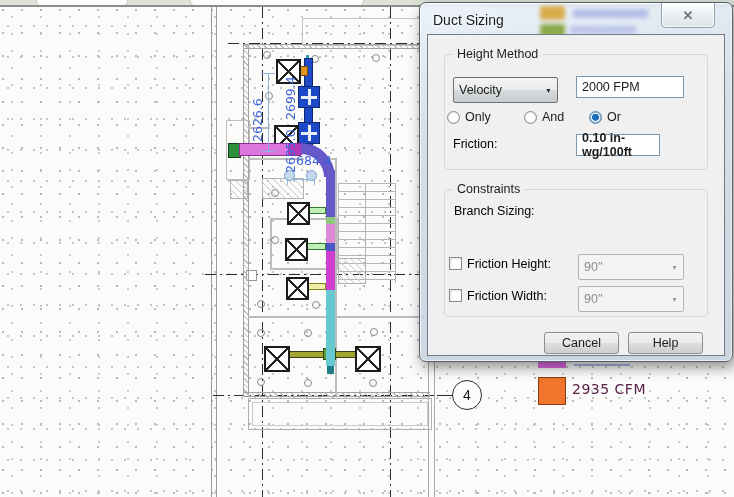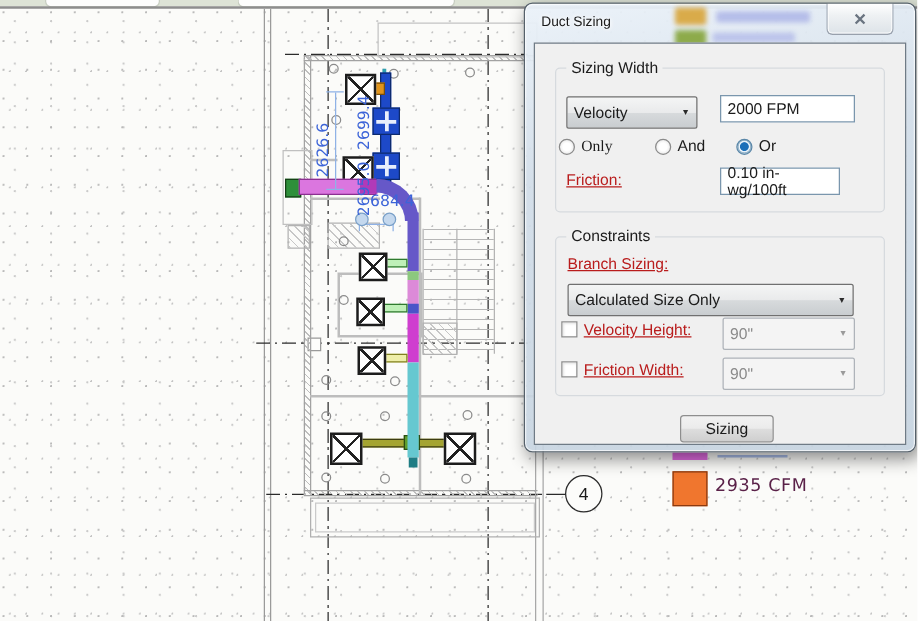--- a/index.html
+++ b/index.html
@@ -40,42 +40,42 @@
   
   #topstrip{left:0;top:0;width:734px;height:5px;background:#dde3d6;}
   .strip-btn{top:0;height:5px;background:#fdfdfd;border-radius:0 0 5px 5px;border:1px solid #c8cec2;border-top:0;}
   #stripline{left:0;top:5px;width:734px;height:2px;background:#8d8d8d;}
   
   #dlg{left:419px;top:2px;width:312px;height:358px;border-radius:7px;
     background:linear-gradient(170deg,rgba(235,242,249,.95),rgba(208,220,232,.9) 35%,rgba(196,210,223,.9));
     border:1px solid #55606a;
     box-shadow:3px 5px 14px rgba(0,0,0,.45),inset 0 0 0 1px rgba(255,255,255,.65);}
   .blurbit{filter:blur(2px);opacity:.9;border-radius:2px;}
-  #dlg-title{left:13px;top:9px;font-size:11px;color:#1a1a1a;text-shadow:0 0 4px #fff,0 0 4px #fff;}
+  #dlg-title{left:13px;top:9px;font-size:14px;color:#1a1a1a;text-shadow:0 0 4px #fff,0 0 4px #fff;}
   #dlg-close{left:241px;top:0;width:52px;height:24px;display:flex;align-items:center;justify-content:center;
     background:linear-gradient(#ffffff,#eef1f3 40%,#dde3e8);border:1px solid #98a0ac;border-top:0;
     border-radius:0 0 5px 5px;box-shadow:inset 0 0 0 1px rgba(255,255,255,.85);
     color:#6a7480;font-weight:bold;font-size:13px;cursor:default;}
   #dlg-client{left:7px;top:31px;width:296px;height:320px;background:#f0f0f0;border:1px solid #6f7b86;}
   .groupbox{border:1px solid #d6dade;border-radius:4px;}
   .gb-label{position:absolute;top:-8px;left:8px;background:#f0f0f0;padding:0 4px;font-size:12.5px;color:#1b1b1b;white-space:nowrap;}
   .combo{display:flex;align-items:center;padding:12px 5px;font-size:12.5px;color:#1b1b1b;box-sizing:border-box;
     background:linear-gradient(#f4f5f5,#e9eaeb 50%,#d7dadc 52%,#c9cdd0);border:1px solid #707070;border-radius:2px;}
   .combo .arr{margin-left:auto;font-size:7px;color:#2b2b2b;line-height:1;}
   .combo.disabled{background:#f4f4f4;border-color:#aeb3b9;color:#8a8a8a;}
   .combo.disabled .arr{color:#9a9a9a;}
   .tbox{background:#fff;border:1px solid #7a96ad;font-size:12.5px;color:#1b1b1b;
     box-sizing:border-box;display:flex;align-items:center;padding:0 5px;}
   .radio{display:flex;align-items:center;gap:5px;font-size:12.5px;color:#1b1b1b;}
   .rdot{width:13px;height:13px;border-radius:50%;border:1px solid #8a8a8a;background:radial-gradient(#ffffff 40%,#dcdcdc);box-sizing:border-box;}
   .radio.sel .rdot{border-color:#5a87a8;background:radial-gradient(circle at 50% 48%,#1c6fb8 0 3.2px,#e8f2fa 3.8px 4.4px,#9ab7cc 4.8px);}
   .cbox{width:13px;height:13px;background:#fff;border:1px solid #8a8a8a;box-sizing:border-box;box-shadow:inset 1px 1px 2px rgba(0,0,0,.12);}
   .win-btn{display:flex;align-items:center;justify-content:center;font-size:12.5px;color:#1b1b1b;box-sizing:border-box;
     background:linear-gradient(#f2f2f2,#ebebeb 48%,#dddddd 52%,#cfcfcf);border:1px solid #8e8e8e;border-radius:3px;cursor:default;}
-  .lbl{font-size:12.5px;color:#b91c1c;white-space:nowrap;text-decoration:underline;}
+  .lbl{font-size:12.5px;color:#000000;white-space:nowrap;}
 </style>
 </head>
 <body>
 
 <div id="screen">
 
   <div id="plan">
 
     <div class="abs" id="topstrip"></div>
     <div class="abs strip-btn" style="left:36px;width:90px;"></div>
@@ -189,64 +189,61 @@
     <div class="abs blurbit" style="left:150px;top:23px;width:66px;height:8px;background:#b8c0ea;"></div>
 
     <div class="abs" id="dlg-title">Duct Sizing</div>
     <div class="abs" id="dlg-close">
       <span>✕</span>
     </div>
 
     <div class="abs" id="dlg-client">
 
       <div class="abs groupbox" style="left:16px;top:19px;width:262px;height:114px;">
-        <span class="gb-label">Sizing Width</span>
+        <span class="gb-label">Height Method</span>
       </div>
       <div class="abs combo" style="left:25px;top:42px;width:105px;height:22px;">
         <span>Velocity</span>
         <span class="arr">▼</span>
       </div>
       <div class="abs tbox" style="left:148px;top:41px;width:108px;height:22px;">
         <span>2000 FPM</span>
       </div>
-      <div class="abs radio" style="left:19px;top:75px;font-family:Liberation Serif, serif;">
+      <div class="abs radio" style="left:19px;top:75px;">
         <span class="rdot"></span>
         <span>Only</span>
       </div>
       <div class="abs radio" style="left:96px;top:75px;">
         <span class="rdot"></span>
         <span>And</span>
       </div>
       <div class="abs radio sel" style="left:161px;top:75px;">
         <span class="rdot"></span>
         <span>Or</span>
       </div>
       <div class="abs lbl" style="left:25px;top:102px;">Friction:</div>
-      <div class="abs tbox" style="left:148px;top:99px;width:96px;height:22px;">
+      <div class="abs tbox" style="left:148px;top:99px;width:84px;height:22px;font-weight:bold;">
         <span>0.10 in-wg/100ft</span>
       </div>
 
       <div class="abs groupbox" style="left:16px;top:154px;width:262px;height:126px;">
         <span class="gb-label">Constraints</span>
         <div class="abs lbl" style="left:9px;top:14px;text-align:center;">Branch Sizing:</div>
-        <div class="abs combo" style="left:9px;top:37px;width:229px;height:22px;">
-          <span>Calculated Size Only</span>
-          <span class="arr">▼</span>
-        </div>
         <div class="abs cbox" style="left:4px;top:67px;"></div>
-        <div class="abs lbl" style="left:22px;top:67px;">Velocity Height:</div>
+        <div class="abs lbl" style="left:22px;top:67px;">Friction Height:</div>
         <div class="abs combo disabled" style="left:133px;top:64px;width:106px;height:22px;">
           <span>90"</span>
           <span class="arr">▼</span>
         </div>
         <div class="abs cbox" style="left:4px;top:99px;"></div>
         <div class="abs lbl" style="left:22px;top:99px;">Friction Width:</div>
         <div class="abs combo disabled" style="left:133px;top:96px;width:106px;height:22px;">
           <span>90"</span>
           <span class="arr">▼</span>
         </div>
       </div>
 
-      <div class="abs win-btn" style="left:116px;top:297px;width:75px;height:22px;">Sizing</div>
+      <div class="abs win-btn" style="left:116px;top:297px;width:75px;height:22px;">Cancel</div>
+      <div class="abs win-btn" style="left:200px;top:297px;width:75px;height:22px;">Help</div>
     </div>
   </div>
 
 </div>
 
 </body></html>

